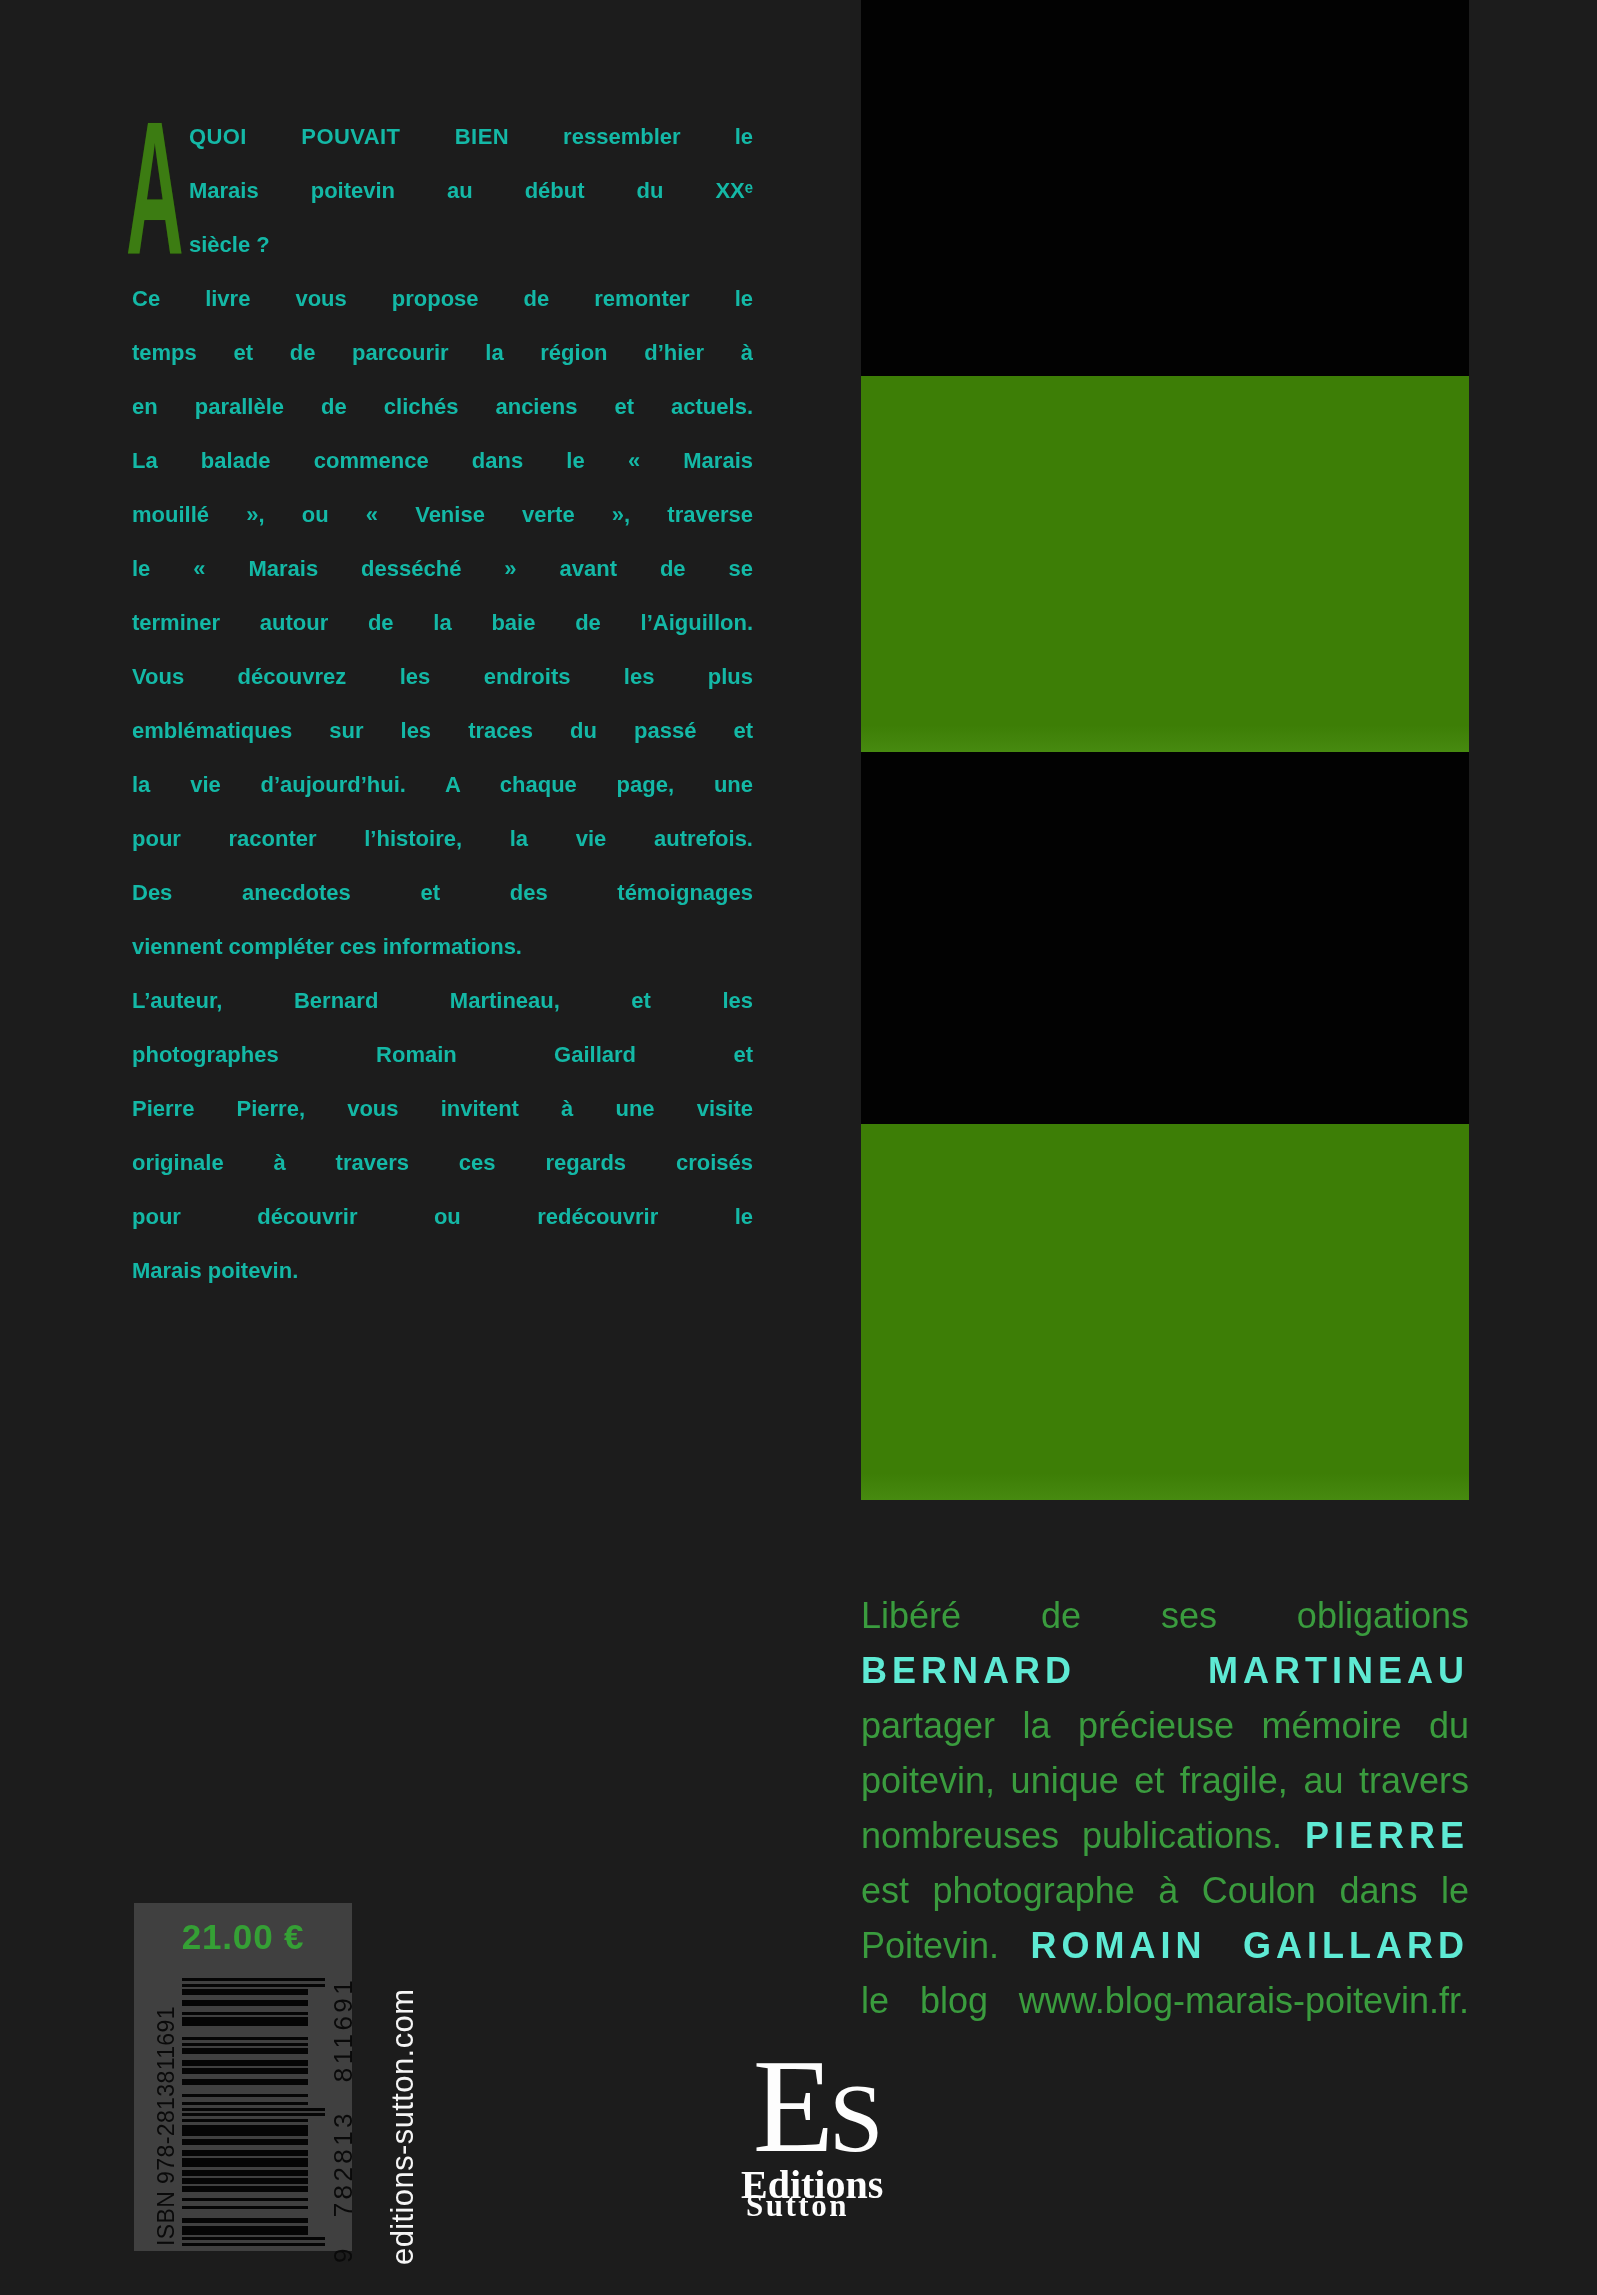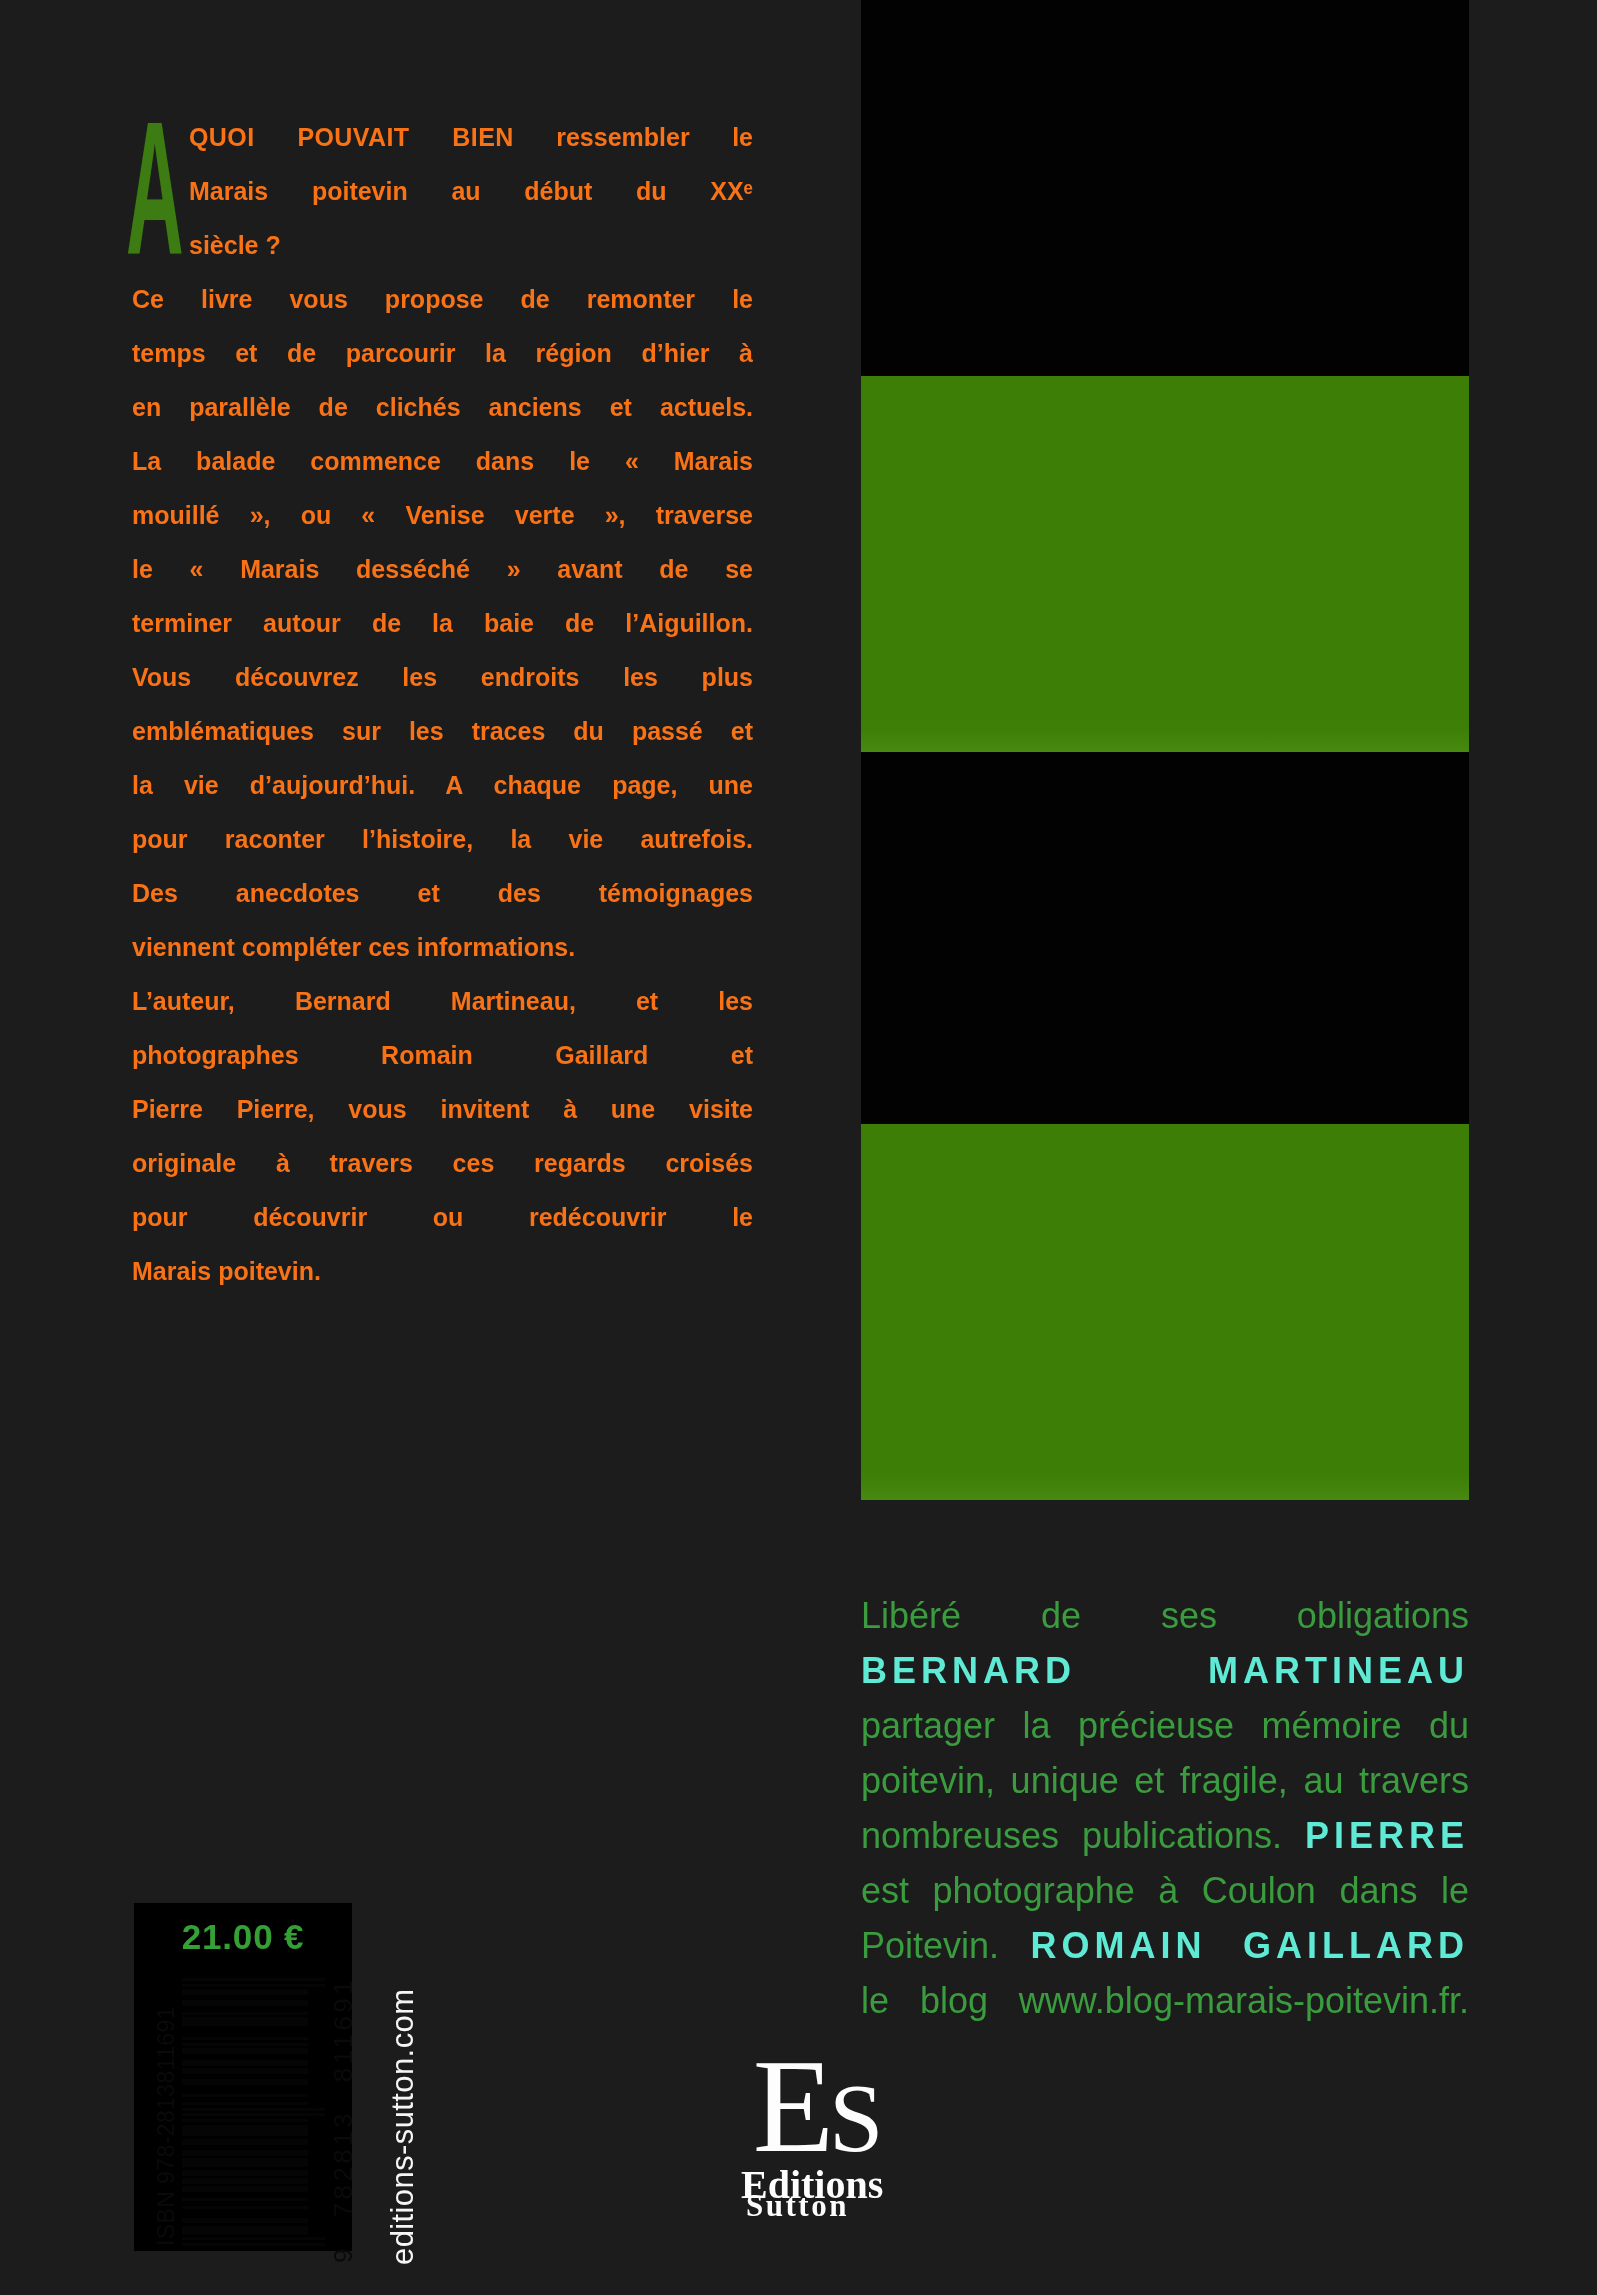--- a/index.html
+++ b/index.html
@@ -12,36 +12,36 @@
   .ph-green{background:linear-gradient(180deg,#3d7e06 0%,#3d7e06 93%,#478a10 100%);}
   #pb1{top:0;height:376px;}
   #pg1{top:376px;height:376px;}
   #pb2{top:752px;height:372px;}
   #pg2{top:1124px;height:376px;}
 
   
   .dropcap{position:absolute;left:126px;top:119px;font-size:190px;line-height:0.72;
            font-weight:700;color:#3c7c12;transform:scaleX(.42);transform-origin:top left;
            text-shadow:0 0 1.7px #234a08;}
-  .blurb{position:absolute;left:132px;top:110px;width:621px;color:#f97316;
-         font-weight:700;font-size:25px;line-height:54px;}
+  .blurb{position:absolute;left:132px;top:110px;width:621px;color:#14b8a6;
+         font-weight:700;font-size:22px;line-height:54px;}
   .bl{height:54px;overflow:hidden;text-align:justify;text-align-last:justify;}
   .bl.ind{padding-left:57px;}
   .bl.end{text-align-last:left;}
   .s-caps{letter-spacing:0.4px;}
 
   
   .bio{position:absolute;left:861px;top:1588px;width:608px;color:#3a9c3e;
        font-size:36px;line-height:55px;font-weight:400;}
   .bio-line{height:55px;overflow:hidden;text-align:justify;text-align-last:justify;}
   .s-w{color:#5eead4;font-weight:700;letter-spacing:5px;}
   .s-gs{letter-spacing:3.4px;}
 
   
-  .panel{position:absolute;left:134px;top:1903px;width:218px;height:348px;background:#000000;}
+  .panel{position:absolute;left:134px;top:1903px;width:218px;height:348px;background:#404040;}
   .price{position:absolute;top:13.5px;left:0;width:100%;text-align:center;
          font-size:35px;font-weight:700;color:#35a035;letter-spacing:0.8px;}
   .bcwrap{position:absolute;left:107px;top:2023px;width:286px;height:194px;
           transform:rotate(-90deg);}
   .isbn{height:29px;margin-left:17px;font-size:23px;color:#0a0a0a;letter-spacing:0.4px;
         white-space:nowrap;}
   .bars{position:relative;margin-left:17px;width:268px;height:126px;}
   .bar{position:absolute;top:0;height:126px;background:#050505;}
   .bar.tall{height:143px;}
   .digits{display:flex;justify-content:space-between;align-items:flex-start;

